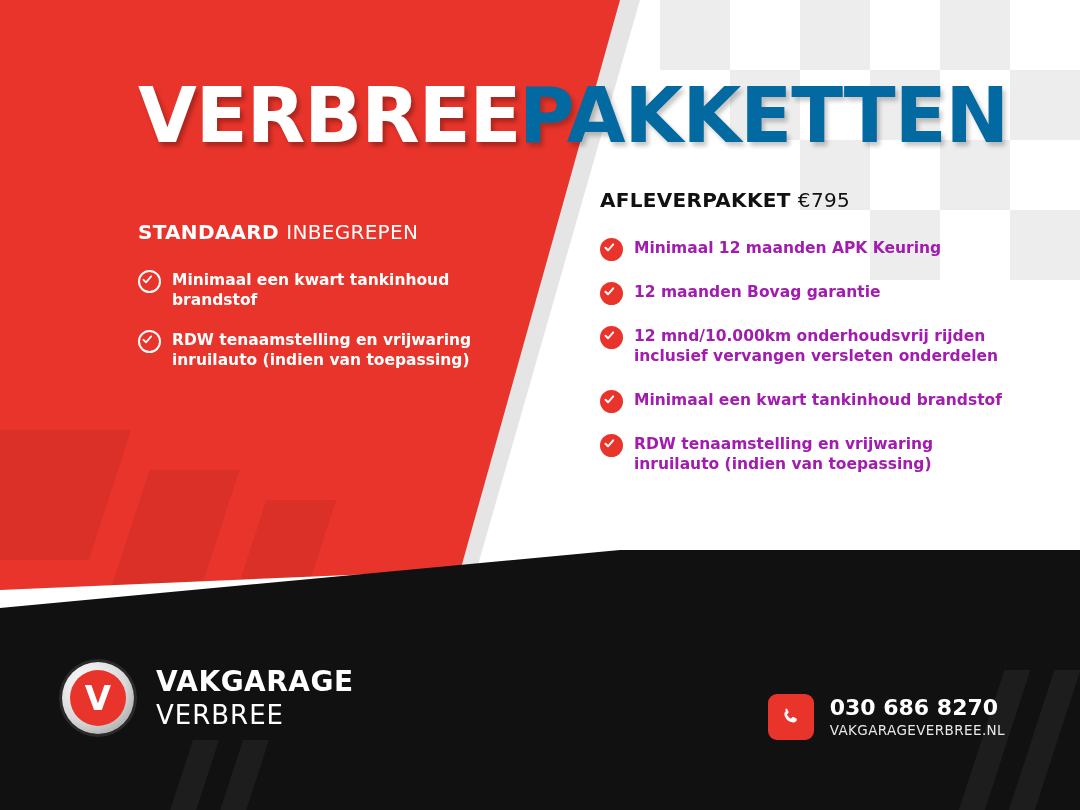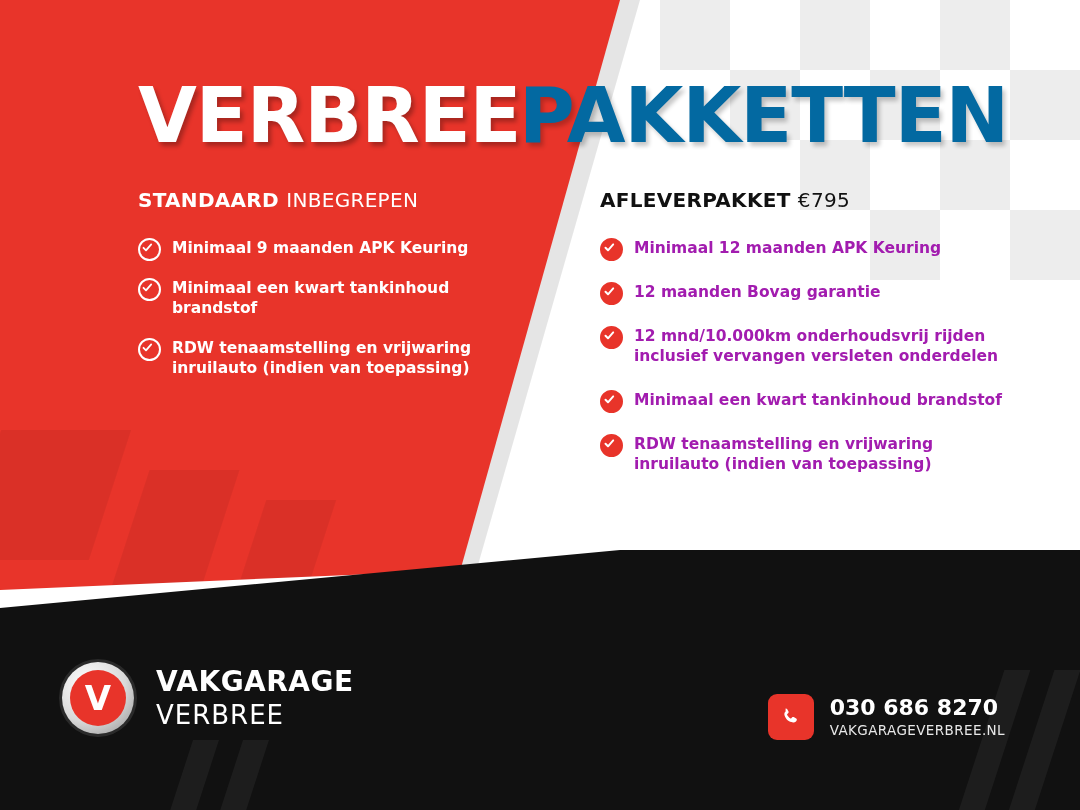--- a/index.html
+++ b/index.html
@@ -126,21 +126,21 @@
   .col-left  { left: 138px; top: 188px; width: 400px; }
   .col-right { left: 600px; top: 188px; width: 420px; }
 
   .col-head {
     font-size: 20px;
     font-weight: 800;
     letter-spacing: 0.3px;
     margin-bottom: 26px;
     white-space: nowrap;
   }
-  .col-left .col-head { color: #ffffff; }
+  .col-left .col-head { color: #ffffff; margin-top: 32px; }
   .col-left .col-head .light { font-weight: 400; color: #ffffff; }
   .col-right .col-head { color: #111111; }
   .col-right .col-head .price { font-weight: 500; }
 
   ul.features {
     list-style: none;
     margin: 0;
     padding: 0;
   }
   ul.features li {
@@ -301,28 +301,20 @@
       <span>STANDAARD</span>
       <span class="light">INBEGREPEN</span>
     </div>
     <ul class="features">
       <li>
         <span class="check">
           <svg width="15" height="15" viewBox="0 0 15 15">
               <path d="M3.5 7.8 L6 10.3 L11.2 4.4" fill="none" stroke="#ffffff" stroke-width="1.8" stroke-linecap="round" stroke-linejoin="round"></path>
             </svg>
         </span>
-        <span>Minimaal 9 maanden APK Keuring</span>
-      </li>
-      <li>
-        <span class="check">
-          <svg width="15" height="15" viewBox="0 0 15 15">
-              <path d="M3.5 7.8 L6 10.3 L11.2 4.4" fill="none" stroke="#ffffff" stroke-width="1.8" stroke-linecap="round" stroke-linejoin="round"></path>
-            </svg>
-        </span>
         <span>Minimaal een kwart tankinhoud brandstof</span>
       </li>
       <li>
         <span class="check">
           <svg width="15" height="15" viewBox="0 0 15 15">
               <path d="M3.5 7.8 L6 10.3 L11.2 4.4" fill="none" stroke="#ffffff" stroke-width="1.8" stroke-linecap="round" stroke-linejoin="round"></path>
             </svg>
         </span>
         <span>RDW tenaamstelling en vrijwaring inruilauto (indien van toepassing)</span>
       </li>

